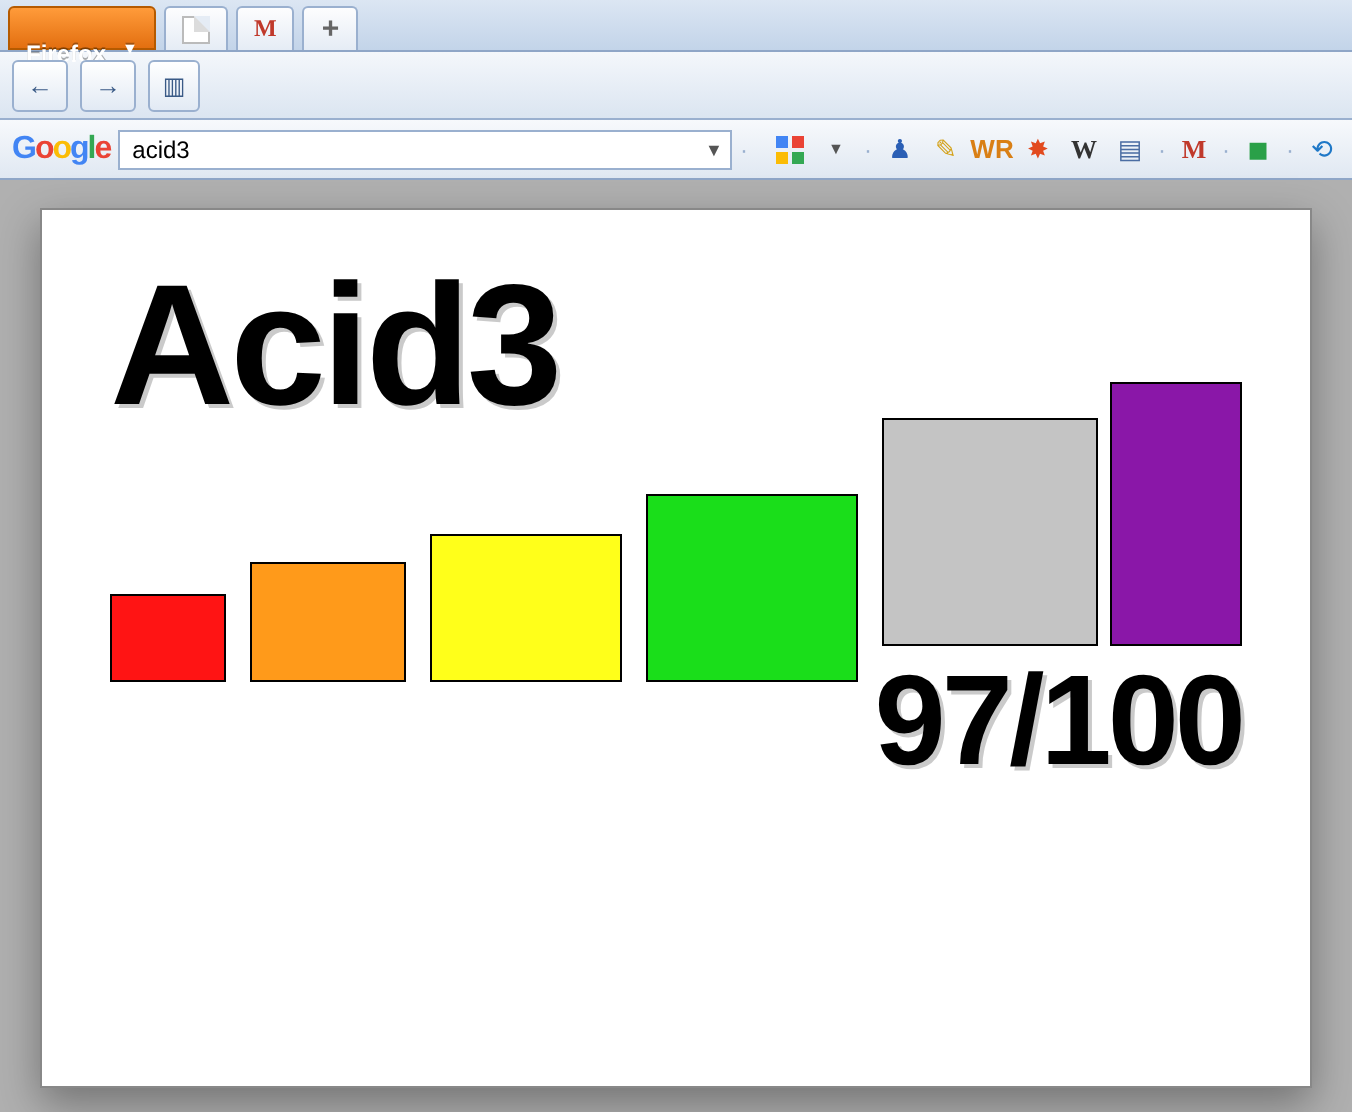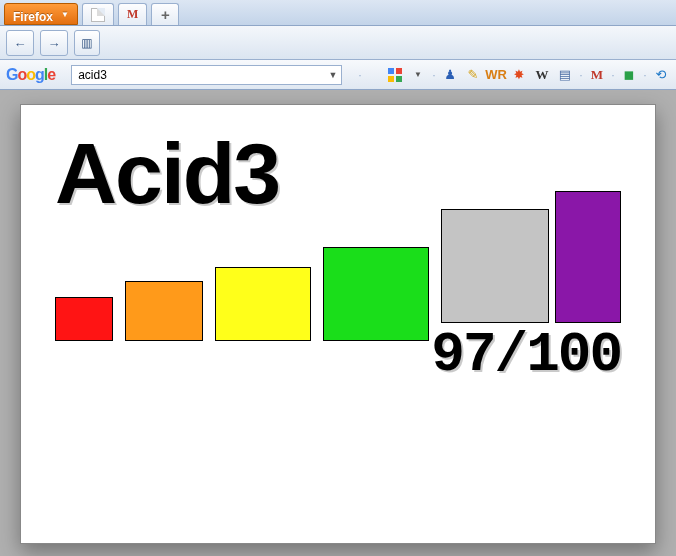--- a/index.html
+++ b/index.html
@@ -1,40 +1,40 @@
 <!DOCTYPE html>
 <html><head>
 <meta charset="utf-8">
 <style>
   * { box-sizing: border-box; margin: 0; padding: 0; }
   html, body { width: 676px; height: 556px; font-family: "Segoe UI", Tahoma, sans-serif; font-size: 12px; }
   body { background: #b0b0b0; overflow: hidden; }
 
   
   .tabstrip { height: 26px; background: linear-gradient(#dce6f3,#c3d4e9); border-bottom: 1px solid #8fa6c7; display: flex; align-items: flex-end; padding-left: 4px; }
-  .ff-btn { display:flex; align-items:flex-start; gap:4px; height:22px; padding:6px 8px 0 8px; background: linear-gradient(#ff9b3a,#e36f10); color:#fff; font-weight:bold; border-radius:3px 3px 0 0; border:1px solid #b55a00; text-shadow:0 -1px 0 rgba(0,0,0,.3); }
+  .ff-btn { display:flex; align-items:flex-start; gap:4px; height:22px; padding:16px 8px 0 8px; background: linear-gradient(#ff9b3a,#e36f10); color:#fff; font-weight:bold; border-radius:3px 3px 0 0; border:1px solid #b55a00; text-shadow:0 -1px 0 rgba(0,0,0,.3); }
   .ff-btn .drop { font-size:8px; margin-left:4px; }
   .tab { height:22px; min-width:28px; padding:0 8px; margin-left:4px; background: linear-gradient(#fdfdfe,#e5ecf5); border:1px solid #9ab0cf; border-bottom:none; border-radius:3px 3px 0 0; display:flex; align-items:center; justify-content:center; color:#444; }
   .tab.gm { color:#c0392b; font-weight:bold; font-family:Georgia,serif; }
   .tab .page-icon { width:14px; height:14px; background:#fff; border:1px solid #bbb; position:relative; }
   .tab .page-icon::after { content:""; position:absolute; right:-1px; top:-1px; border-width:4px; border-style:solid; border-color:#e5ecf5 #e5ecf5 #dcdcdc #dcdcdc; }
   .tab.new { color:#666; font-size:15px; font-weight:bold; }
 
   
   .navbar { height:34px; background: linear-gradient(#f4f7fb,#dbe5f1); border-bottom:1px solid #9ab0cf; display:flex; align-items:center; gap:6px; padding:0 6px; }
   .navbtn { width:28px; height:26px; border:1px solid #9ab0cf; border-radius:3px; background:linear-gradient(#fff,#e2eaf4); display:flex; align-items:center; justify-content:center; color:#3a5a86; }
   .navbtn .arrow { font-size:13px; font-weight:bold; }
   .bk { width:26px; height:26px; border:1px solid #9ab0cf; border-radius:3px; background:linear-gradient(#fff,#e2eaf4); display:flex; align-items:center; justify-content:center; color:#3a5a86; }
   .urlbar { flex:1; height:24px; border:1px solid #9ab0cf; border-radius:3px; background:#fff; display:flex; align-items:center; gap:6px; padding:0 6px; }
   .urlbar .page-icon { width:14px; height:14px; background:#fff; border:1px solid #bbb; position:relative; flex:0 0 auto; }
   .urlbar .page-icon::after { content:""; position:absolute; right:-1px; top:-1px; border-width:4px; border-style:solid; border-color:#fff #fff #dcdcdc #dcdcdc; }
   .urlbar input { border:0; outline:0; flex:1; font-size:12px; color:#333; background:transparent; }
 
   
-  .gbar { height:30px; background: linear-gradient(#f7f9fc,#e0e8f2); border-bottom:1px solid #8fa6c7; display:flex; align-items:center; gap:16px; padding:0 6px; }
+  .gbar { height:30px; background: linear-gradient(#f7f9fc,#e0e8f2); border-bottom:1px solid #8fa6c7; display:flex; align-items:center; gap:4px; padding:0 6px; }
   .glogo { font-weight:bold; font-size:16px; letter-spacing:-1px; }
   .glogo span:nth-child(1){color:#4285f4;}
   .glogo span:nth-child(2){color:#ea4335;}
   .glogo span:nth-child(3){color:#fbbc05;}
   .glogo span:nth-child(4){color:#4285f4;}
   .glogo span:nth-child(5){color:#34a853;}
   .glogo span:nth-child(6){color:#ea4335;}
   .gsearch { width:310px; height:20px; border:1px solid #9ab0cf; background:#fff; display:flex; align-items:center; }
   .gsearch input { border:0; outline:0; flex:1; padding:0 6px; font-size:12px; }
   .gsearch .dd { width:16px; text-align:center; color:#555; font-size:9px; }
@@ -46,21 +46,21 @@
   .page { position:absolute; left:20px; top:14px; width:636px; height:440px; background:#fff; border:1px solid #888; box-shadow:0 8px 20px rgba(0,0,0,.35); padding:28px 34px 20px 34px; }
   .acid-title { font-family: Arial, Helvetica, sans-serif; font-size:86px; font-weight:bold; color:#000; letter-spacing:-2px; line-height:.95; text-shadow:2px 2px 0 rgba(180,180,180,.7); }
   .bars-wrap { position:relative; height:150px; margin-top:-6px; }
   .bar { position:absolute; border:1px solid #000; bottom:18px; }
   .bar.b1 { left:0;   width:58px;  height:44px; background:#ff1414; }
   .bar.b2 { left:70px; width:78px;  height:60px; background:#ff9a1a; }
   .bar.b3 { left:160px; width:96px; height:74px; background:#ffff1a; }
   .bar.b4 { left:268px; width:106px;height:94px; background:#1ade1a; }
   .bar.b5 { left:386px; width:108px;height:114px;background:#c4c4c4; bottom:36px;}
   .bar.b6 { left:500px; width:66px; height:132px;background:#8a17a8; bottom:36px;}
-  .score { font-family: Liberation Mono, monospace; font-size:56px; font-weight:bold; color:#000; text-align:right; letter-spacing:-2px; margin-top:-36px; text-shadow:2px 2px 0 rgba(180,180,180,.7);}
+  .score { font-family: Liberation Sans, sans-serif; font-size:64px; font-weight:bold; color:#000; text-align:right; letter-spacing:-2px; margin-top:-36px; text-shadow:2px 2px 0 rgba(180,180,180,.7);}
   .desc { font-size:14px; color:#7a7a7a; line-height:1.35; margin-top:14px; font-family: Arial, Helvetica, sans-serif;}
   .desc a { color:#2245d4; text-decoration:underline; }
 
   .sep { color:#9ab0cf; }
 </style>
 </head>
 <body>
 
 <div class="tabstrip">
   <div class="ff-btn">

